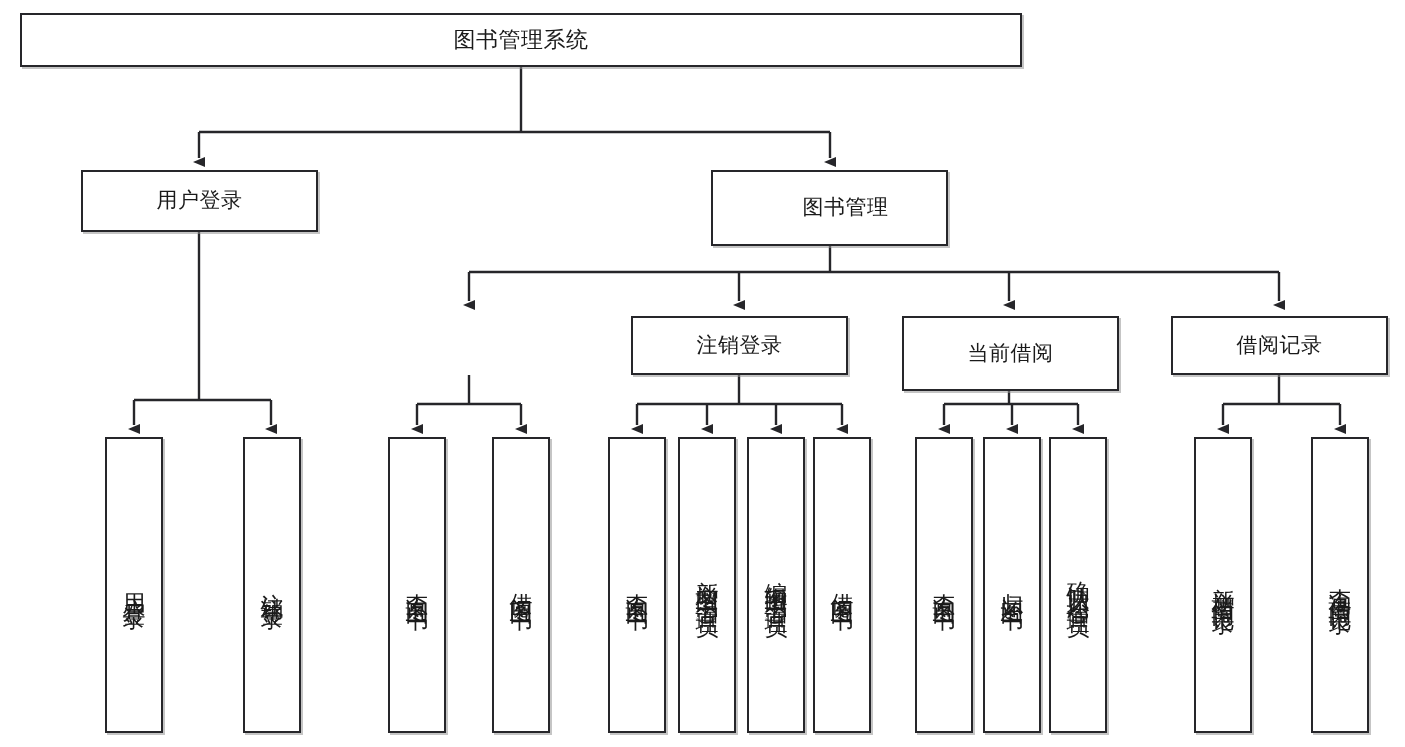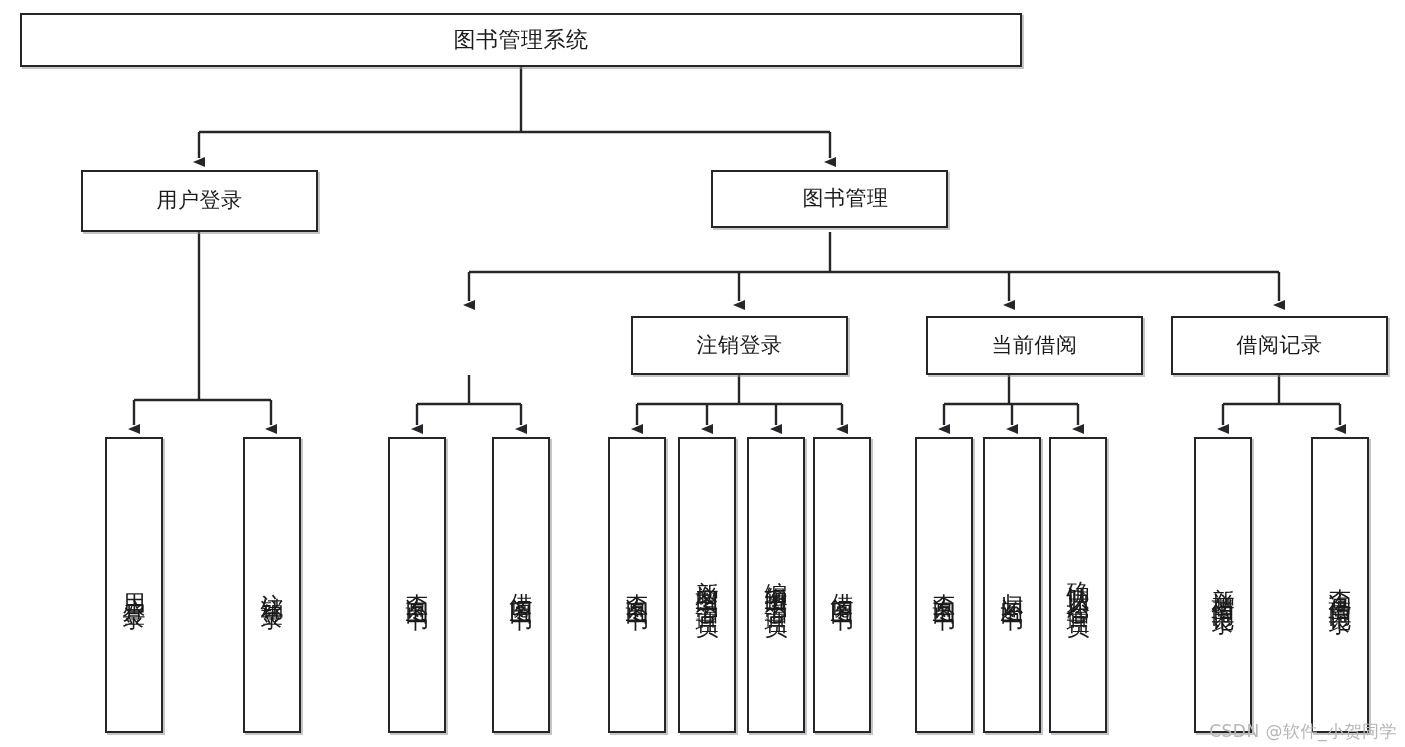--- a/index.html
+++ b/index.html
@@ -131,28 +131,28 @@
     </g>
   </svg>
 
   <div class="node root horiz" style="left:20px; top:13px; width:1002px; height:54px;">
     <span class="label">图书管理系统</span>
   </div>
 
   <div class="node horiz" style="left:81px; top:170px; width:237px; height:62px;">
     <span class="label">用户登录</span>
   </div>
-  <div class="node horiz" style="left:711px; top:170px; width:237px; height:58px;padding-left:32px;">
+  <div class="node horiz" style="left:711px; top:170px; width:237px; height:76px;padding-left:32px;">
     <span class="label">图书管理</span>
   </div>
 
   <div class="node horiz" style="left:631px; top:316px; width:217px; height:59px;">
     <span class="label">注销登录</span>
   </div>
-  <div class="node horiz" style="left:926px; top:316px; width:217px; height:59px;">
+  <div class="node horiz" style="left:902px; top:316px; width:217px; height:75px;">
     <span class="label">当前借阅</span>
   </div>
   <div class="node horiz" style="left:1171px; top:316px; width:217px; height:59px;justify-content:center;">
     <span class="label">借阅记录</span>
   </div>
 
   <div class="node vert" style="left:105px; top:437px; width:58px; height:296px;">
     <span class="label">用户登录</span>
   </div>
   <div class="node vert" style="left:243px; top:437px; width:58px; height:296px;">
@@ -189,15 +189,14 @@
     <span class="label">确认归还（管理员）</span>
   </div>
 
   <div class="node vert" style="left:1194px; top:437px; width:58px; height:296px;">
     <span class="label">新增借阅记录</span>
   </div>
   <div class="node vert" style="left:1311px; top:437px; width:58px; height:296px;">
     <span class="label">查询借阅记录</span>
   </div>
 
-  <div class="watermark">CSDN @软件_小贺同学</div>
 
 </div>
 
 </body></html>

